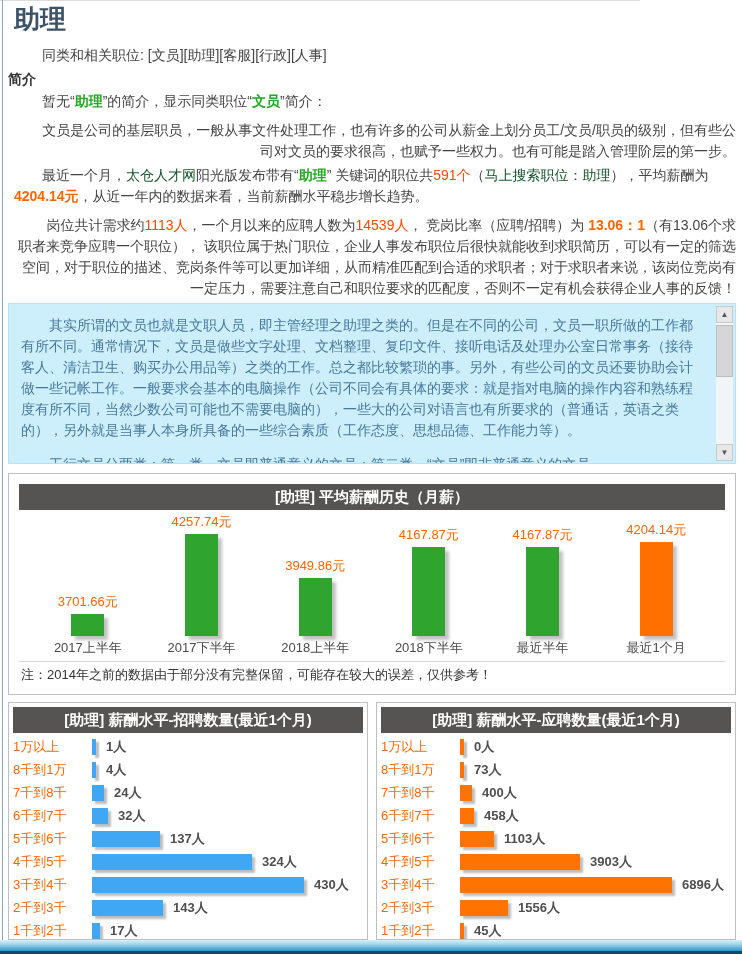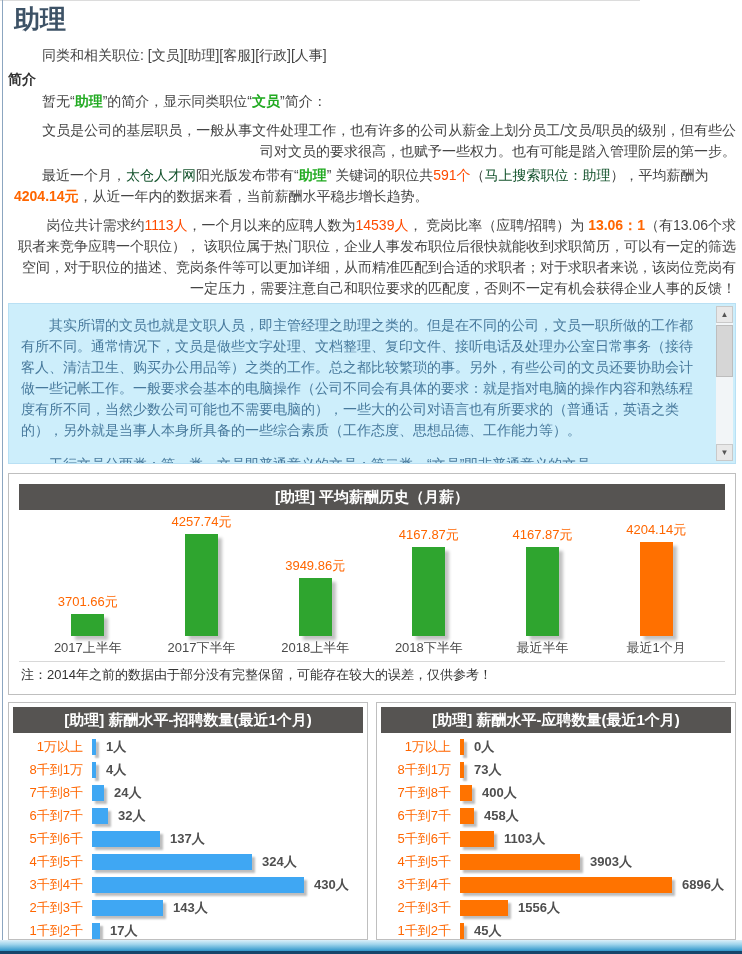--- a/index.html
+++ b/index.html
@@ -47,21 +47,21 @@
   .vbar  { width:33px; box-shadow:4px 4px 3px #c2c2c2; }
   .vxrow { display:flex; padding:0 12px; margin-top:3px; }
   .xlab  { flex:1; text-align:center; font-size:13px; color:#4a4a4a; }
   .cnote { border-top:1px solid #d8d8d8; margin-top:4px; padding:4px 2px 0 2px;
            font-size:13px; color:#333; }
 
   .hwrap { display:flex; gap:8px; margin-top:7px; }
   .hbox  { flex:1; border:1px solid #bfbfbf; background:#fff; padding:4px; height:238px; overflow:hidden; }
   .hrows { margin-top:2px; }
   .hrow  { display:flex; align-items:center; height:23px; }
-  .hlab  { width:70px; flex:none; text-align:right; font-size:13px; color:#ff6600; }
+  .hlab  { width:70px; flex:none; text-align:left; font-size:13px; color:#ff6600; }
   .hbar  { height:16px; margin-left:9px; flex:none; box-shadow:3px 3px 2px #bdbdbd; }
   .hcnt  { margin-left:10px; font-size:13px; font-weight:bold; color:#4f4f4f; white-space:nowrap; }
 
   .bband { position:absolute; left:0; right:0; bottom:0; height:14px; z-index:5;
            background:linear-gradient(to bottom,#dcf0f9 0%,#9fd4ec 40%,#2f96ca 100%);
            border-bottom:3px solid #16456a; }
 </style>
 </head>
 <body>
 

